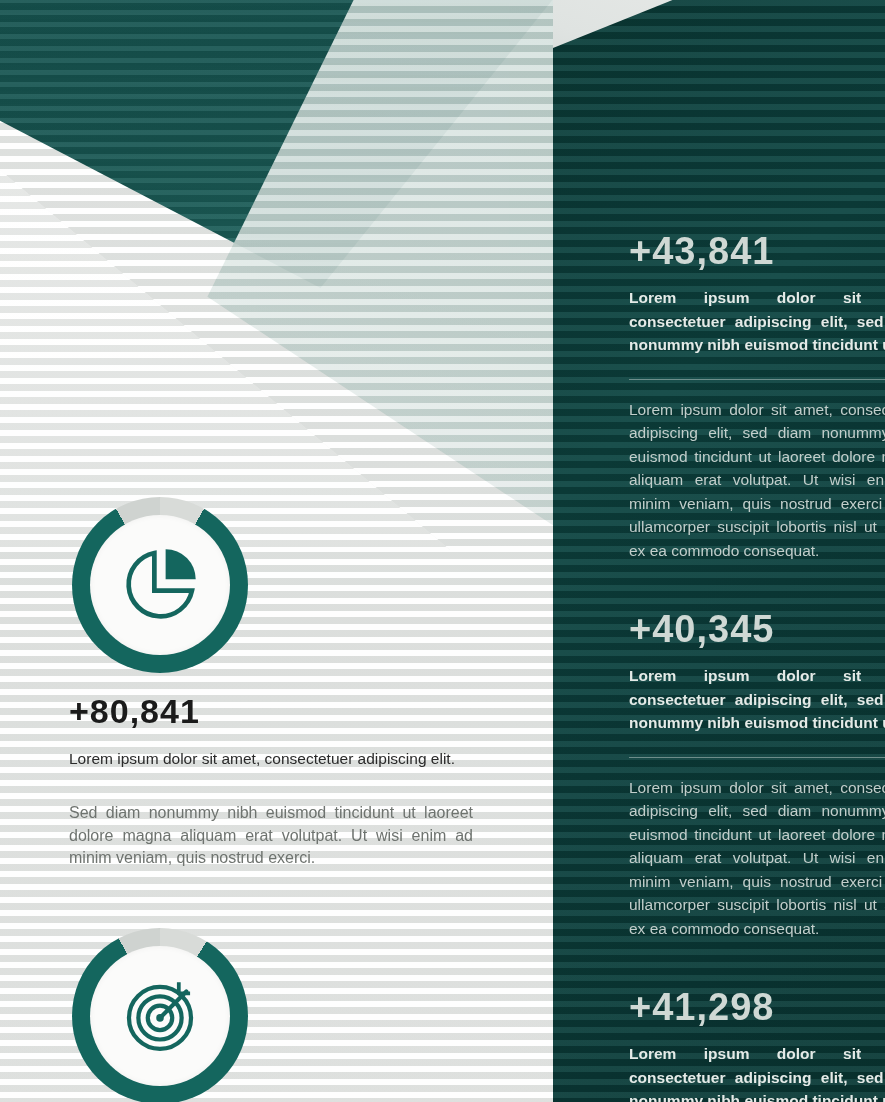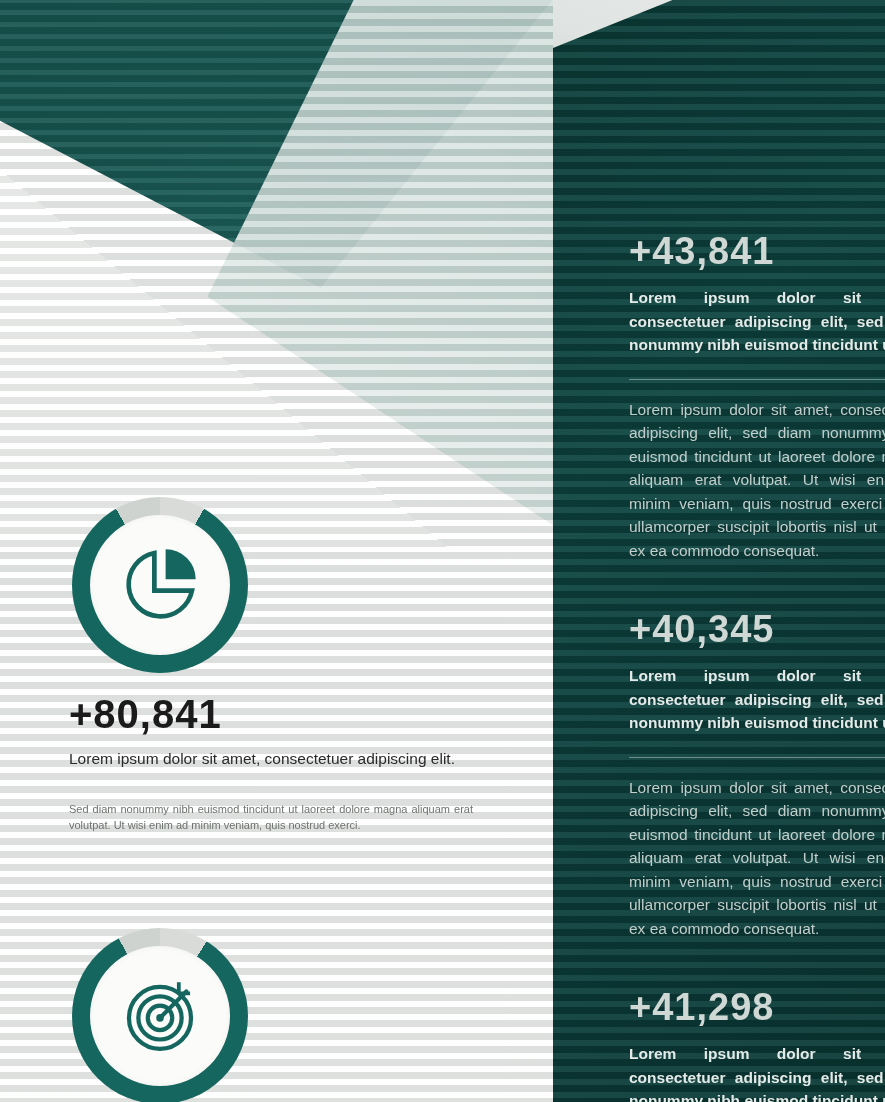--- a/index.html
+++ b/index.html
@@ -169,21 +169,21 @@
     position: absolute;
     left: 41px; top: 41px;
     width: 94px; height: 94px;
   }
 
   #ring-pie { left: 72px; top: 497px; }
   #ring-target { left: 72px; top: 928px; }
 
   .stat-number {
     position: absolute;
-    font-size: 40px;
+    font-size: 34px;
     font-weight: bold;
     color: #1b1b1b;
     letter-spacing: 1px;
     line-height: 1;
   }
   #left-stat-number { left: 69px; top: 694px; }
 
   .left-lead {
     position: absolute;
     left: 69px;
@@ -193,21 +193,21 @@
     font-weight: normal;
     color: #2a2a2a;
     line-height: 1.42;
     text-align: justify;
   }
   .left-body {
     position: absolute;
     left: 69px;
     top: 802px;
     width: 404px;
-    font-size: 11px;
+    font-size: 16px;
     color: #6e736f;
     line-height: 1.42;
     text-align: justify;
   }
 
   
   .right-content {
     position: absolute;
     left: 553px;
     top: 0;

